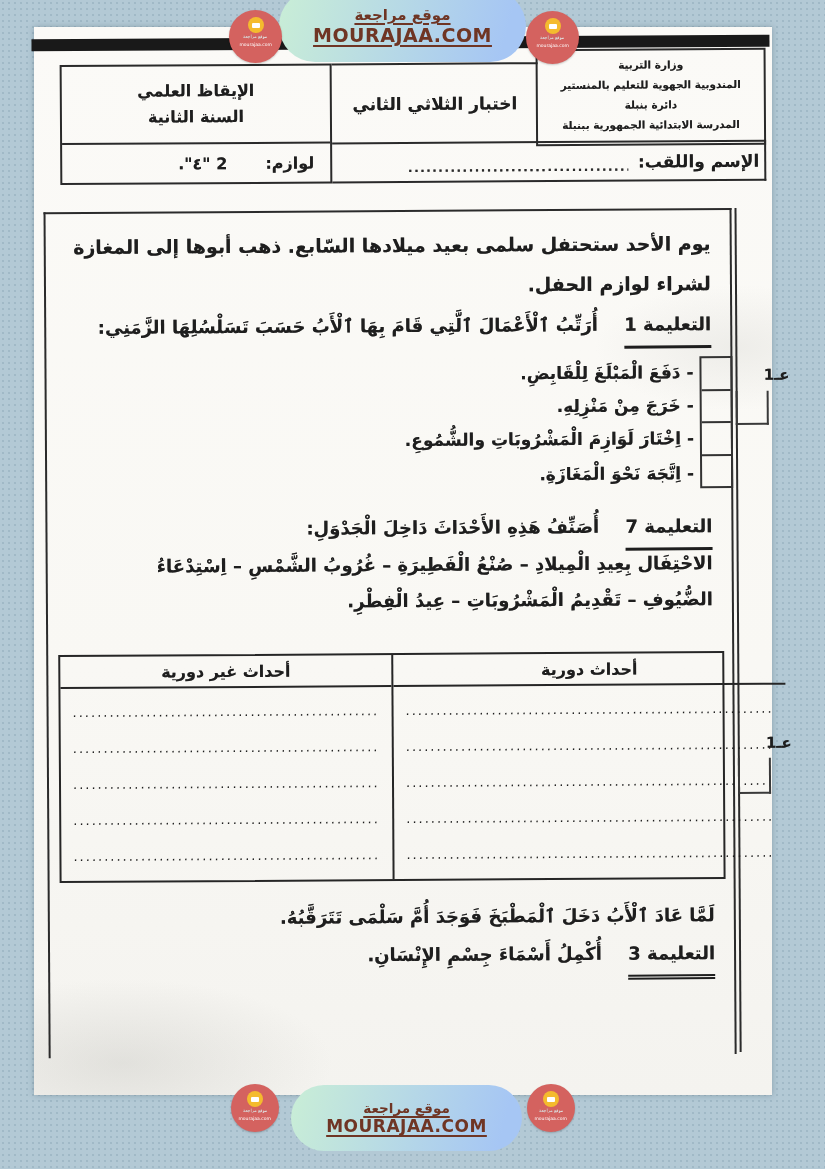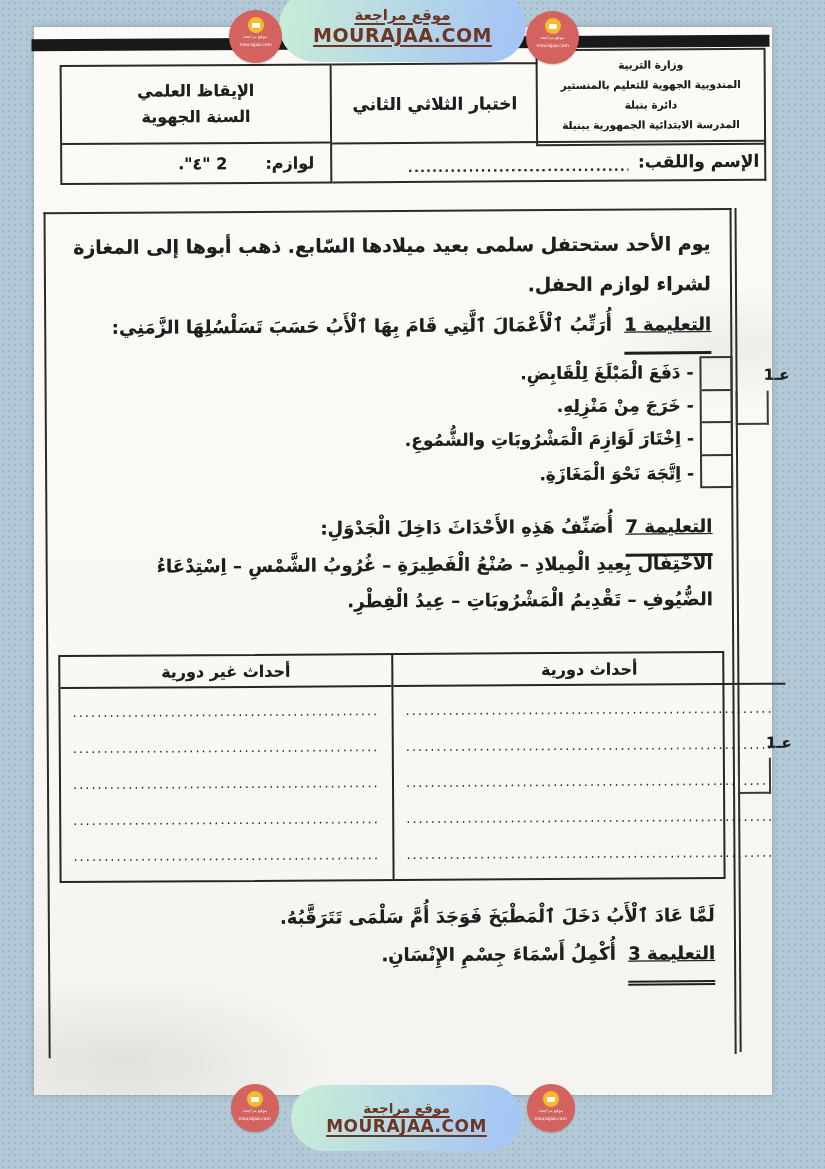--- a/index.html
+++ b/index.html
@@ -34,21 +34,21 @@
   .name-dots { width:220px; margin-right:10px; margin-top:10px; font-size:12px; letter-spacing:1.5px; overflow:hidden; white-space:nowrap; direction:ltr; color:#2a2a2a; }
 
   
   .main-box { position:absolute; left:11px; top:183px; width:688px; height:846px; border-left:2px solid #2b2b2b; border-top:2px solid #2b2b2b; border-right:2px solid #2b2b2b; }
   .main-box::after { content:""; position:absolute; right:-7px; top:-2px; width:2px; height:100%; background:#2b2b2b; }
 
   .line { position:absolute; text-align:right; white-space:nowrap; }
   .t-intro { font-size:19px; font-weight:700; }
   .t-body  { font-size:18px; font-weight:700; }
   .t-item  { font-size:17px; font-weight:700; }
-  .inst-label { display:inline-block; border-bottom:3px solid #1e1e1e; padding-bottom:17px; margin-left:6px;text-decoration:underline; }
+  .inst-label { display:inline-block; border-bottom:3px solid #1e1e1e; padding-bottom:11px; margin-left:20px; }
   .inst-label.dbl { border-bottom:5px double #1e1e1e;text-align:right; }
 
   
   .chk-col { position:absolute; left:666px; top:331px; width:33px; height:132px; border:2px solid #333; display:flex; flex-direction:column; }
   .chk-cell { flex:1; }
   .chk-cell + .chk-cell { border-top:2px solid #333; }
 
   
   .score-label { position:absolute; left:724px; width:38px; text-align:center; font-size:15px; font-weight:700; }
   .score-box { position:absolute; left:702px; width:33px; border:2px solid #3a3a3a; border-top:none; }
@@ -81,21 +81,21 @@
 <body>
 
 <div class="paper">
   <div class="tilt">
 
     <div class="topbar"></div>
 
     <div class="hdr-left-box ar">
       <div class="hdr-left-top">
         <div>الإيقاظ العلمي</div>
-        <div>السنة الجهوية</div>
+        <div>السنة الثانية</div>
       </div>
       <div class="hdr-left-bottom">
         <span>لوازم:</span>
         <span class="val">2 "٤".</span>
       </div>
     </div>
 
     <div class="hdr-center ar">
       <span>اختبار الثلاثي الثاني</span>
     </div>

